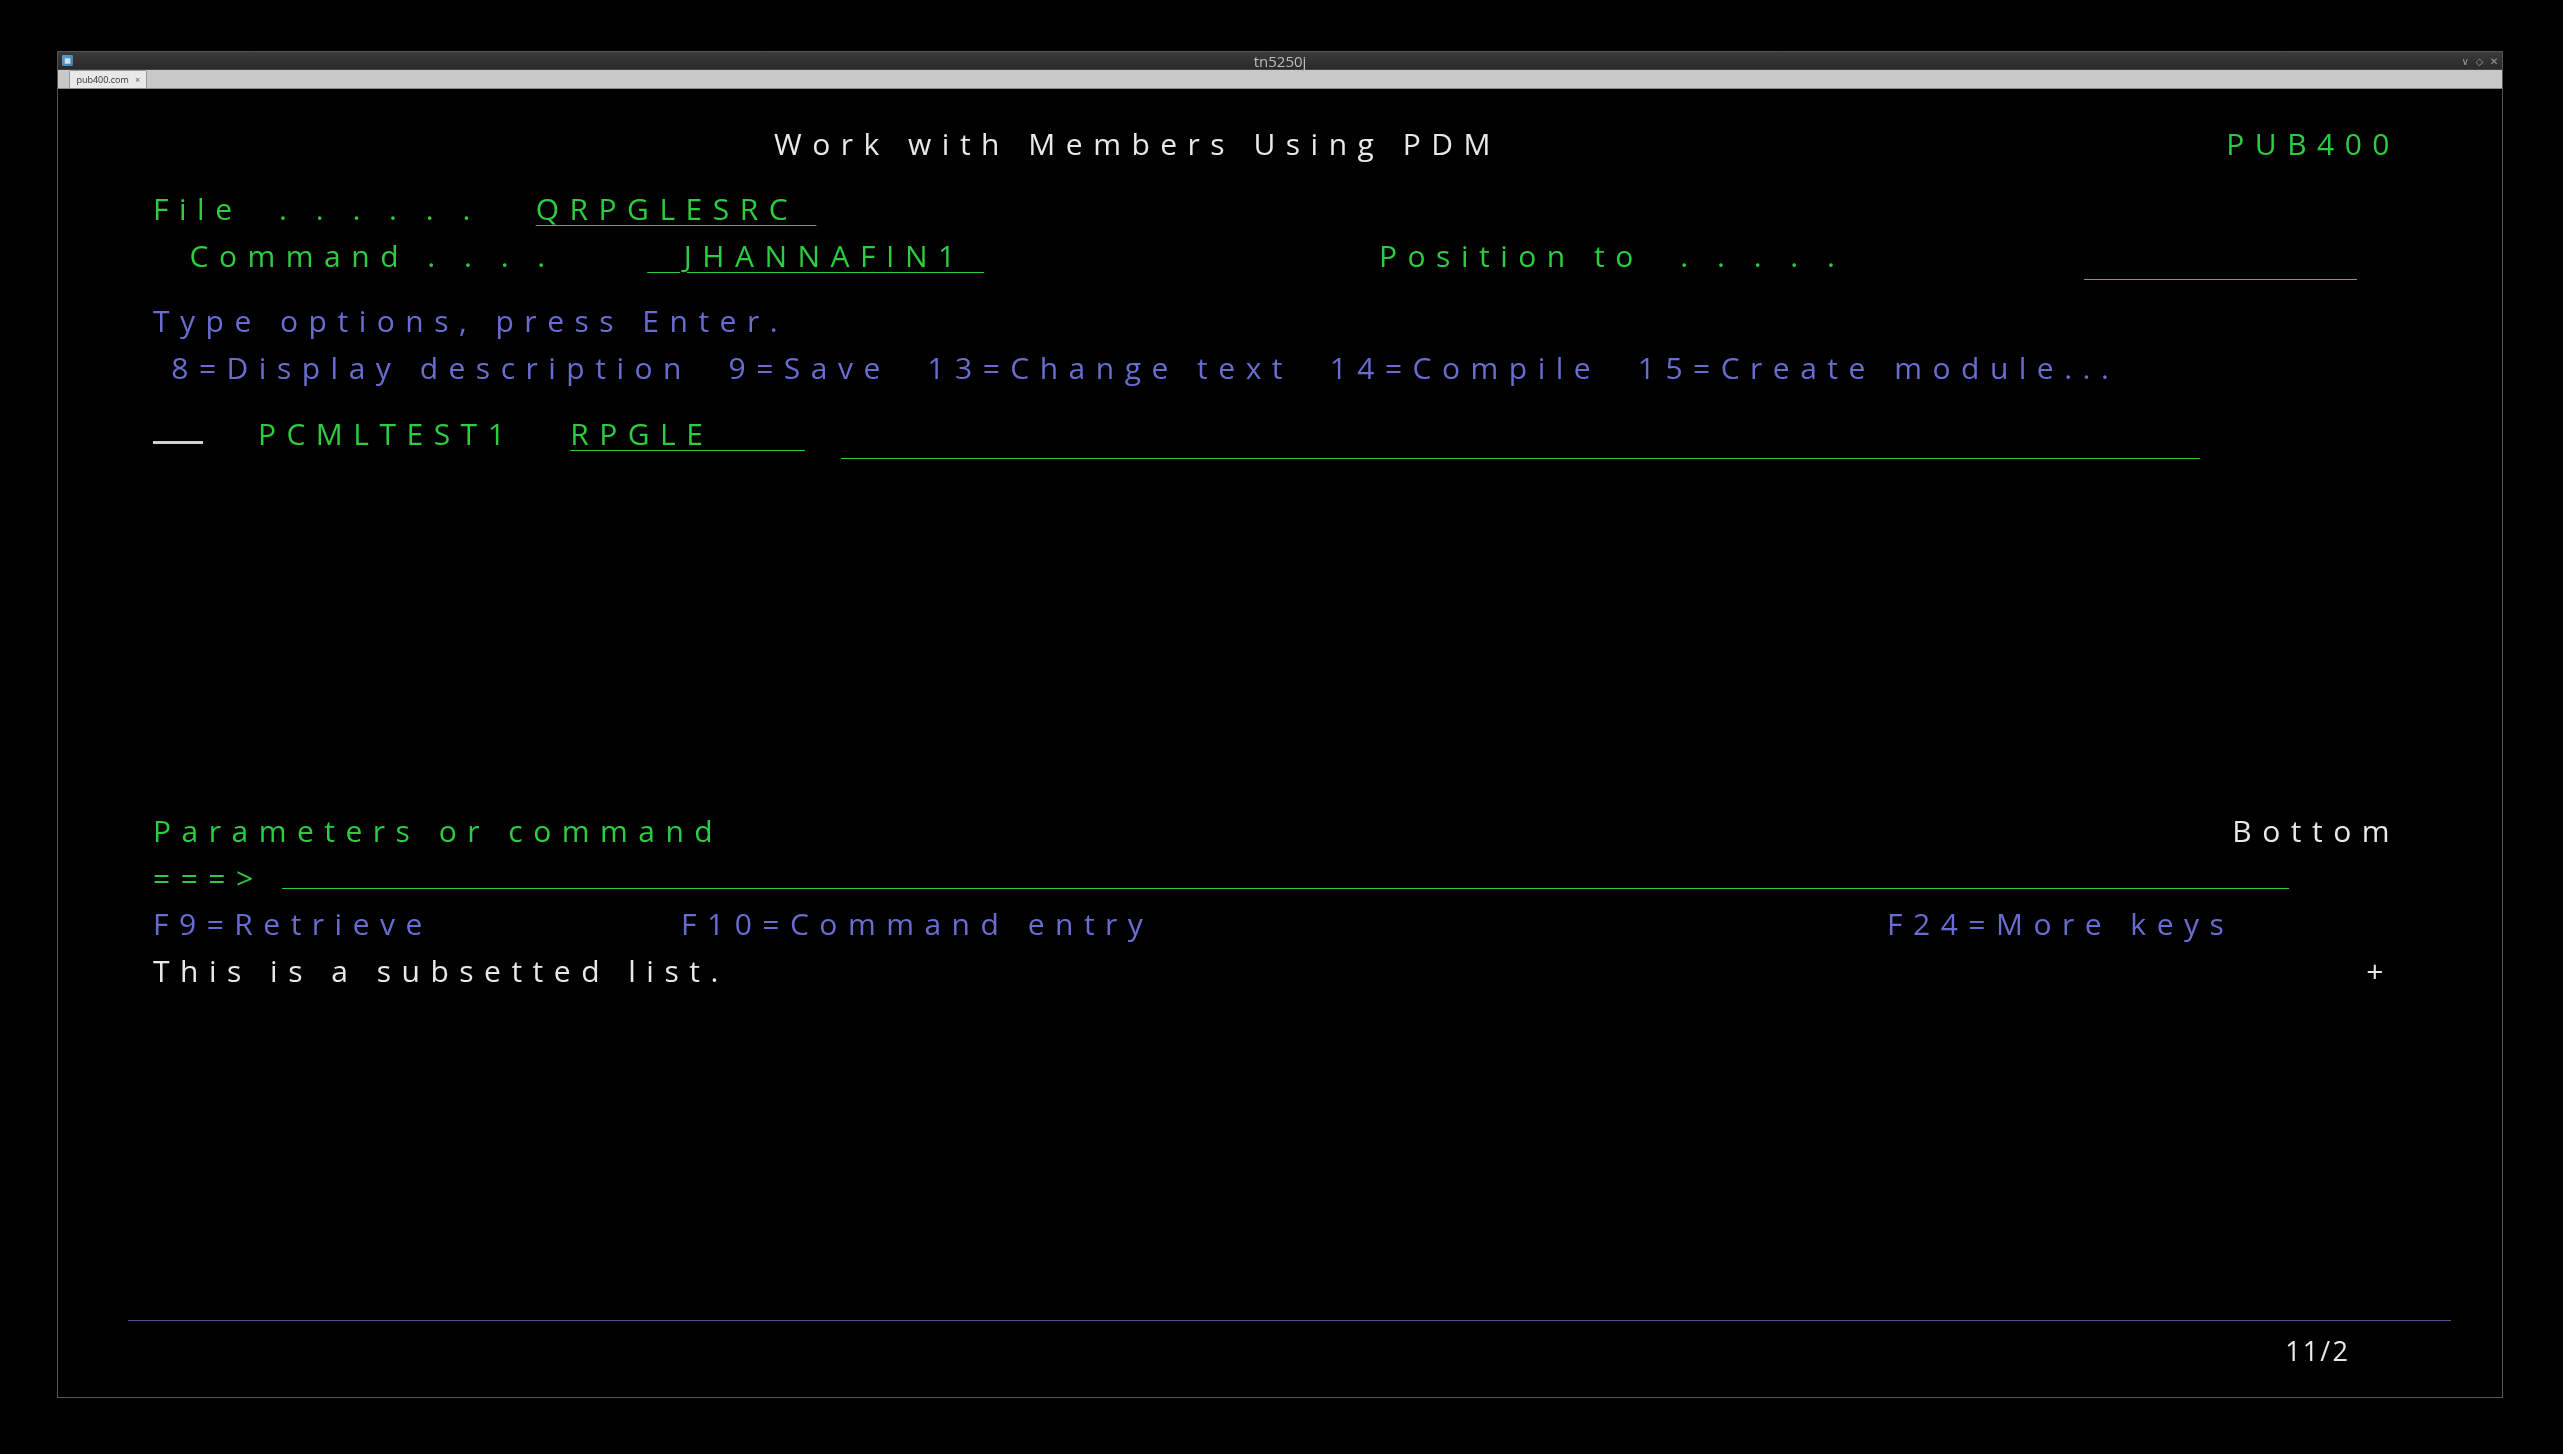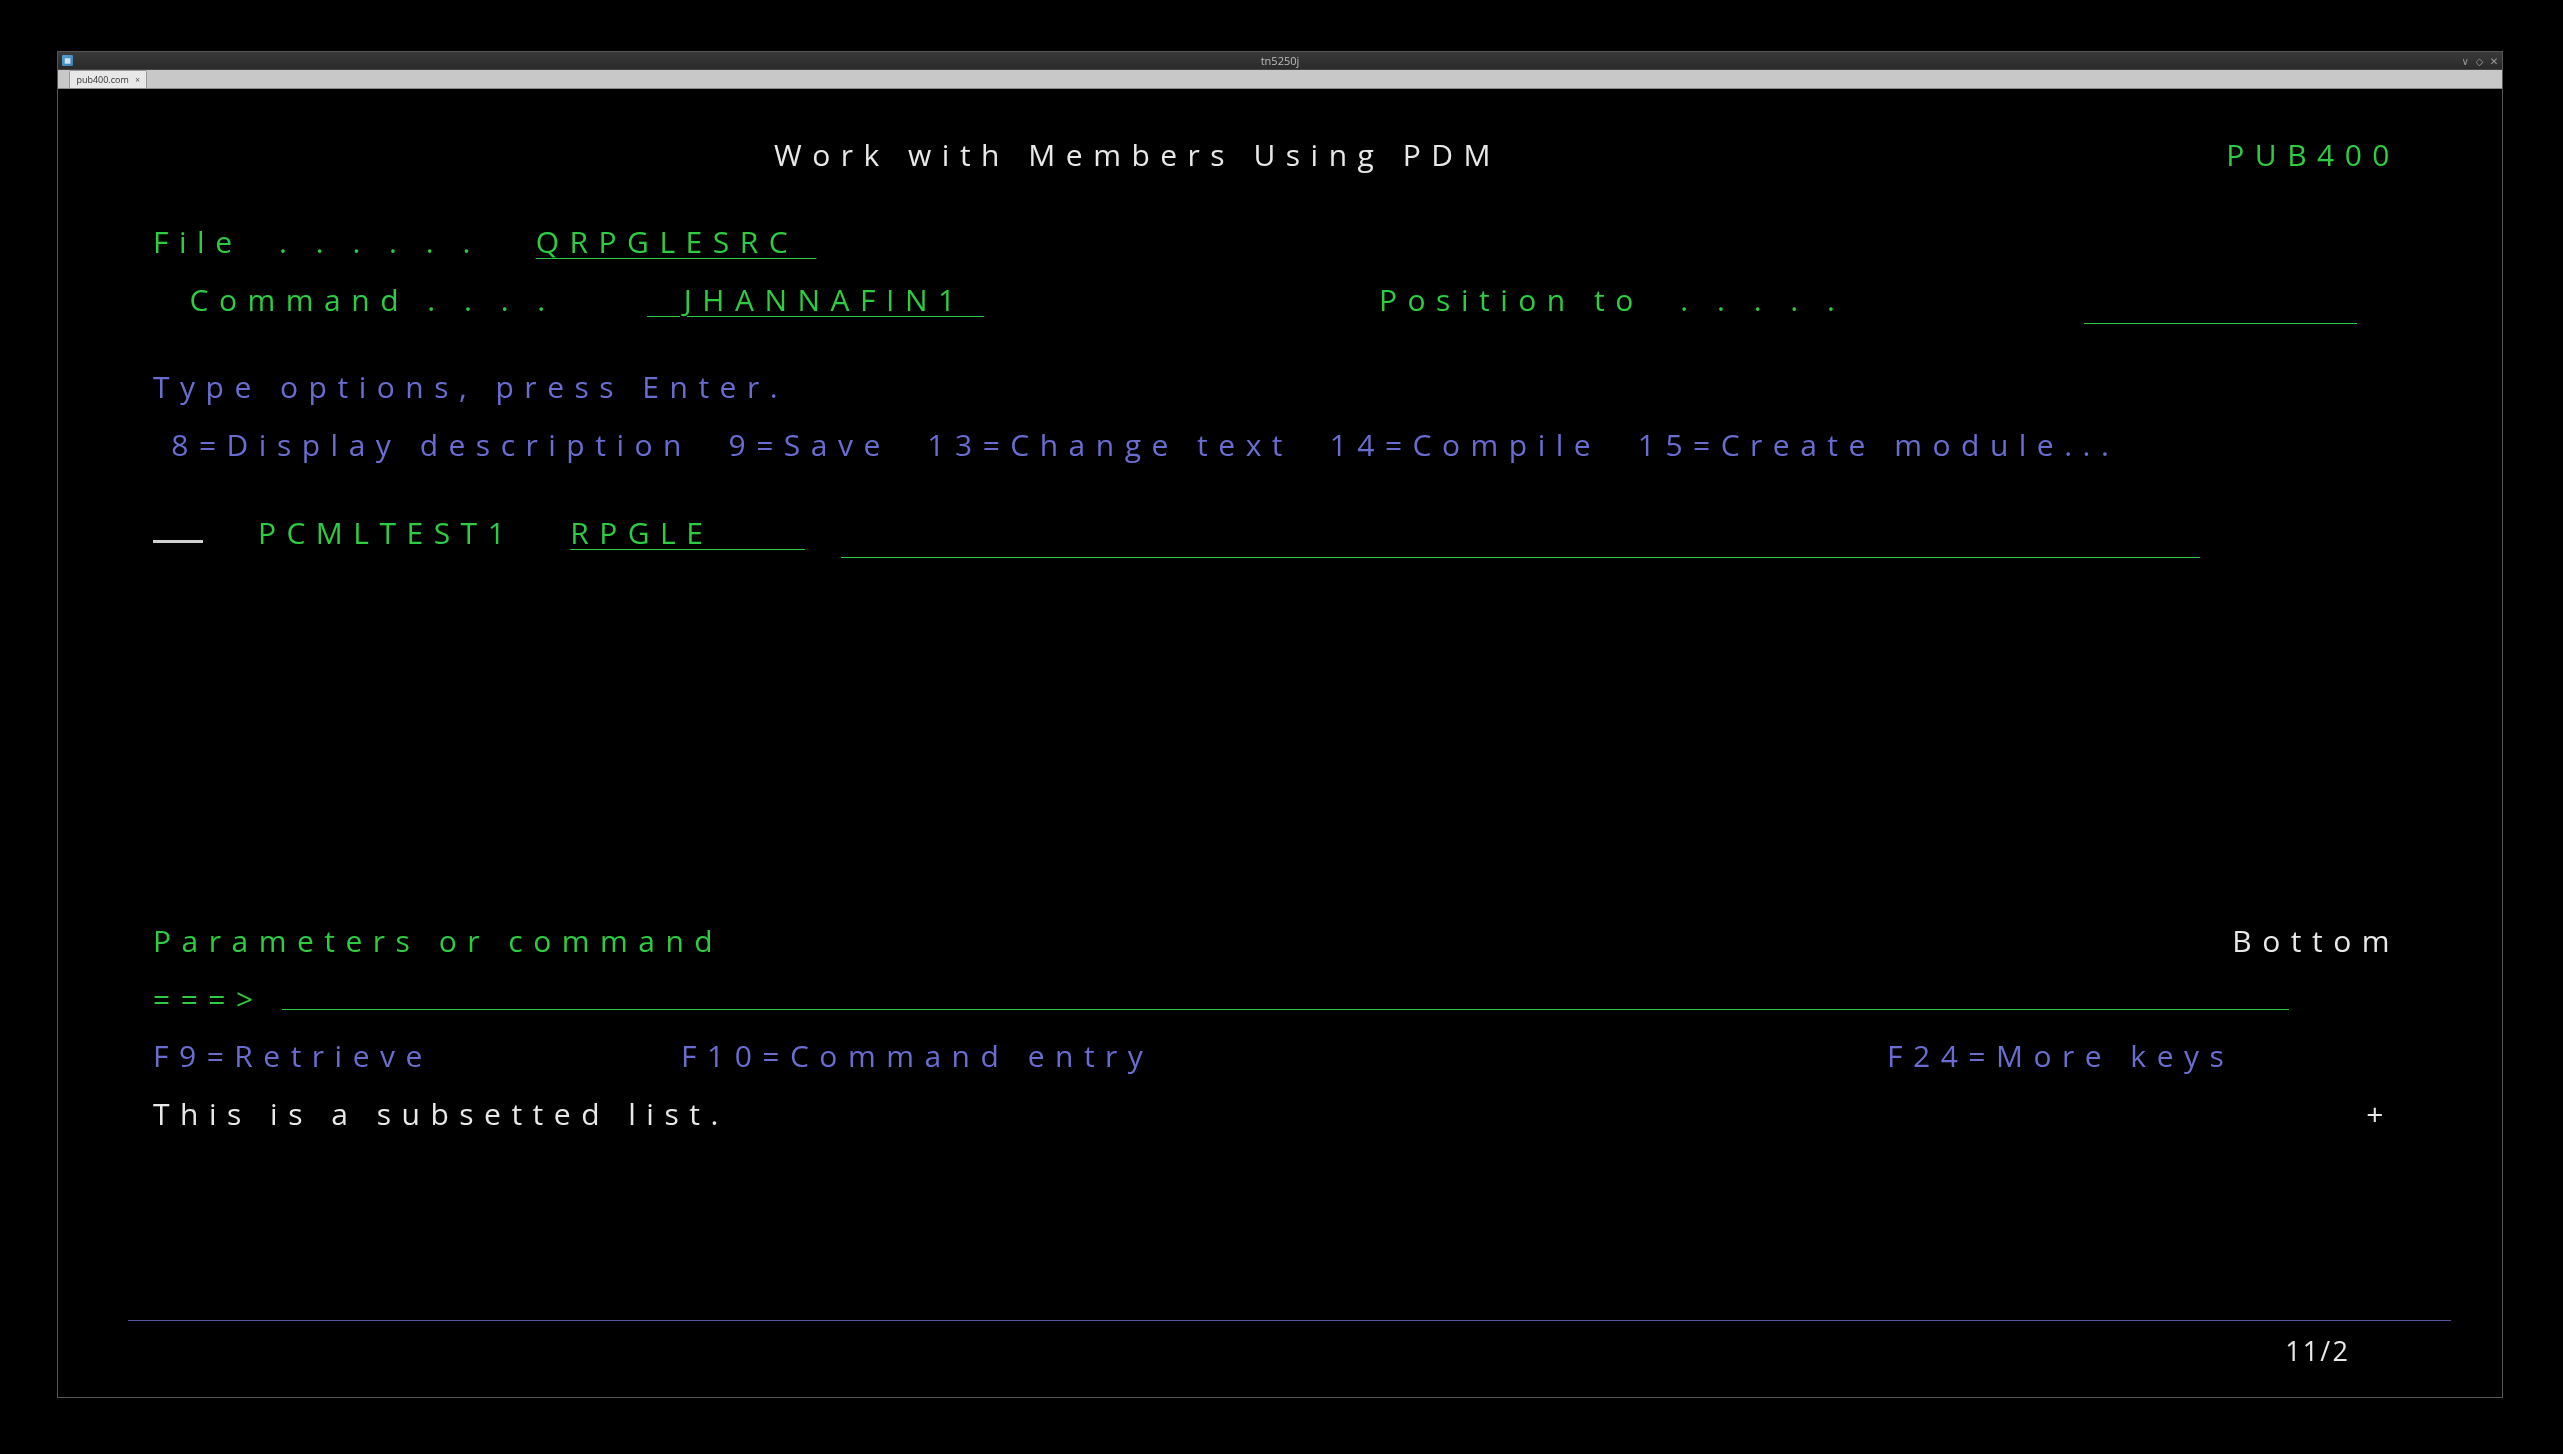--- a/index.html
+++ b/index.html
@@ -38,21 +38,21 @@
     align-items: center;
     justify-content: center;
     font-size: 7px;
     color: #fff;
   }
   .titlebar-title {
     position: absolute;
     left: 50%;
     transform: translateX(-50%);
     color: #bbb;
-    font-size: 11px;
+    font-size: 15px;
   }
   .titlebar-controls {
     position: absolute;
     right: 3.8px;
     display: flex;
     gap: 6.4px;
     color: #999;
     font-size: 10.2px;
   }
   .titlebar-btn { cursor: pointer; }
@@ -92,21 +92,21 @@
     padding-left: 95px;
     padding-right: 51px;
     font-size: 30px;
     letter-spacing: 0.35em;
     line-height: 1.56;
   }
   .t-white { color: #e8e8e8; }
   .t-green { color: #2ecc40; }
   .t-blue  { color: #6a6dd0; }
   .t-under { text-decoration: underline; text-decoration-thickness: 1.3px; text-underline-offset: 5.1px; }
-  .row { white-space: pre; margin-top: 11px; }
+  .row { white-space: pre; }
   .inp-field {
     display: inline-block;
     border-bottom: 1.3px solid #2ecc40;
     color: #2ecc40;
     vertical-align: baseline;
     background: transparent;
   }
   .inp-cursor {
     display: inline-block;
     width: 50px;

